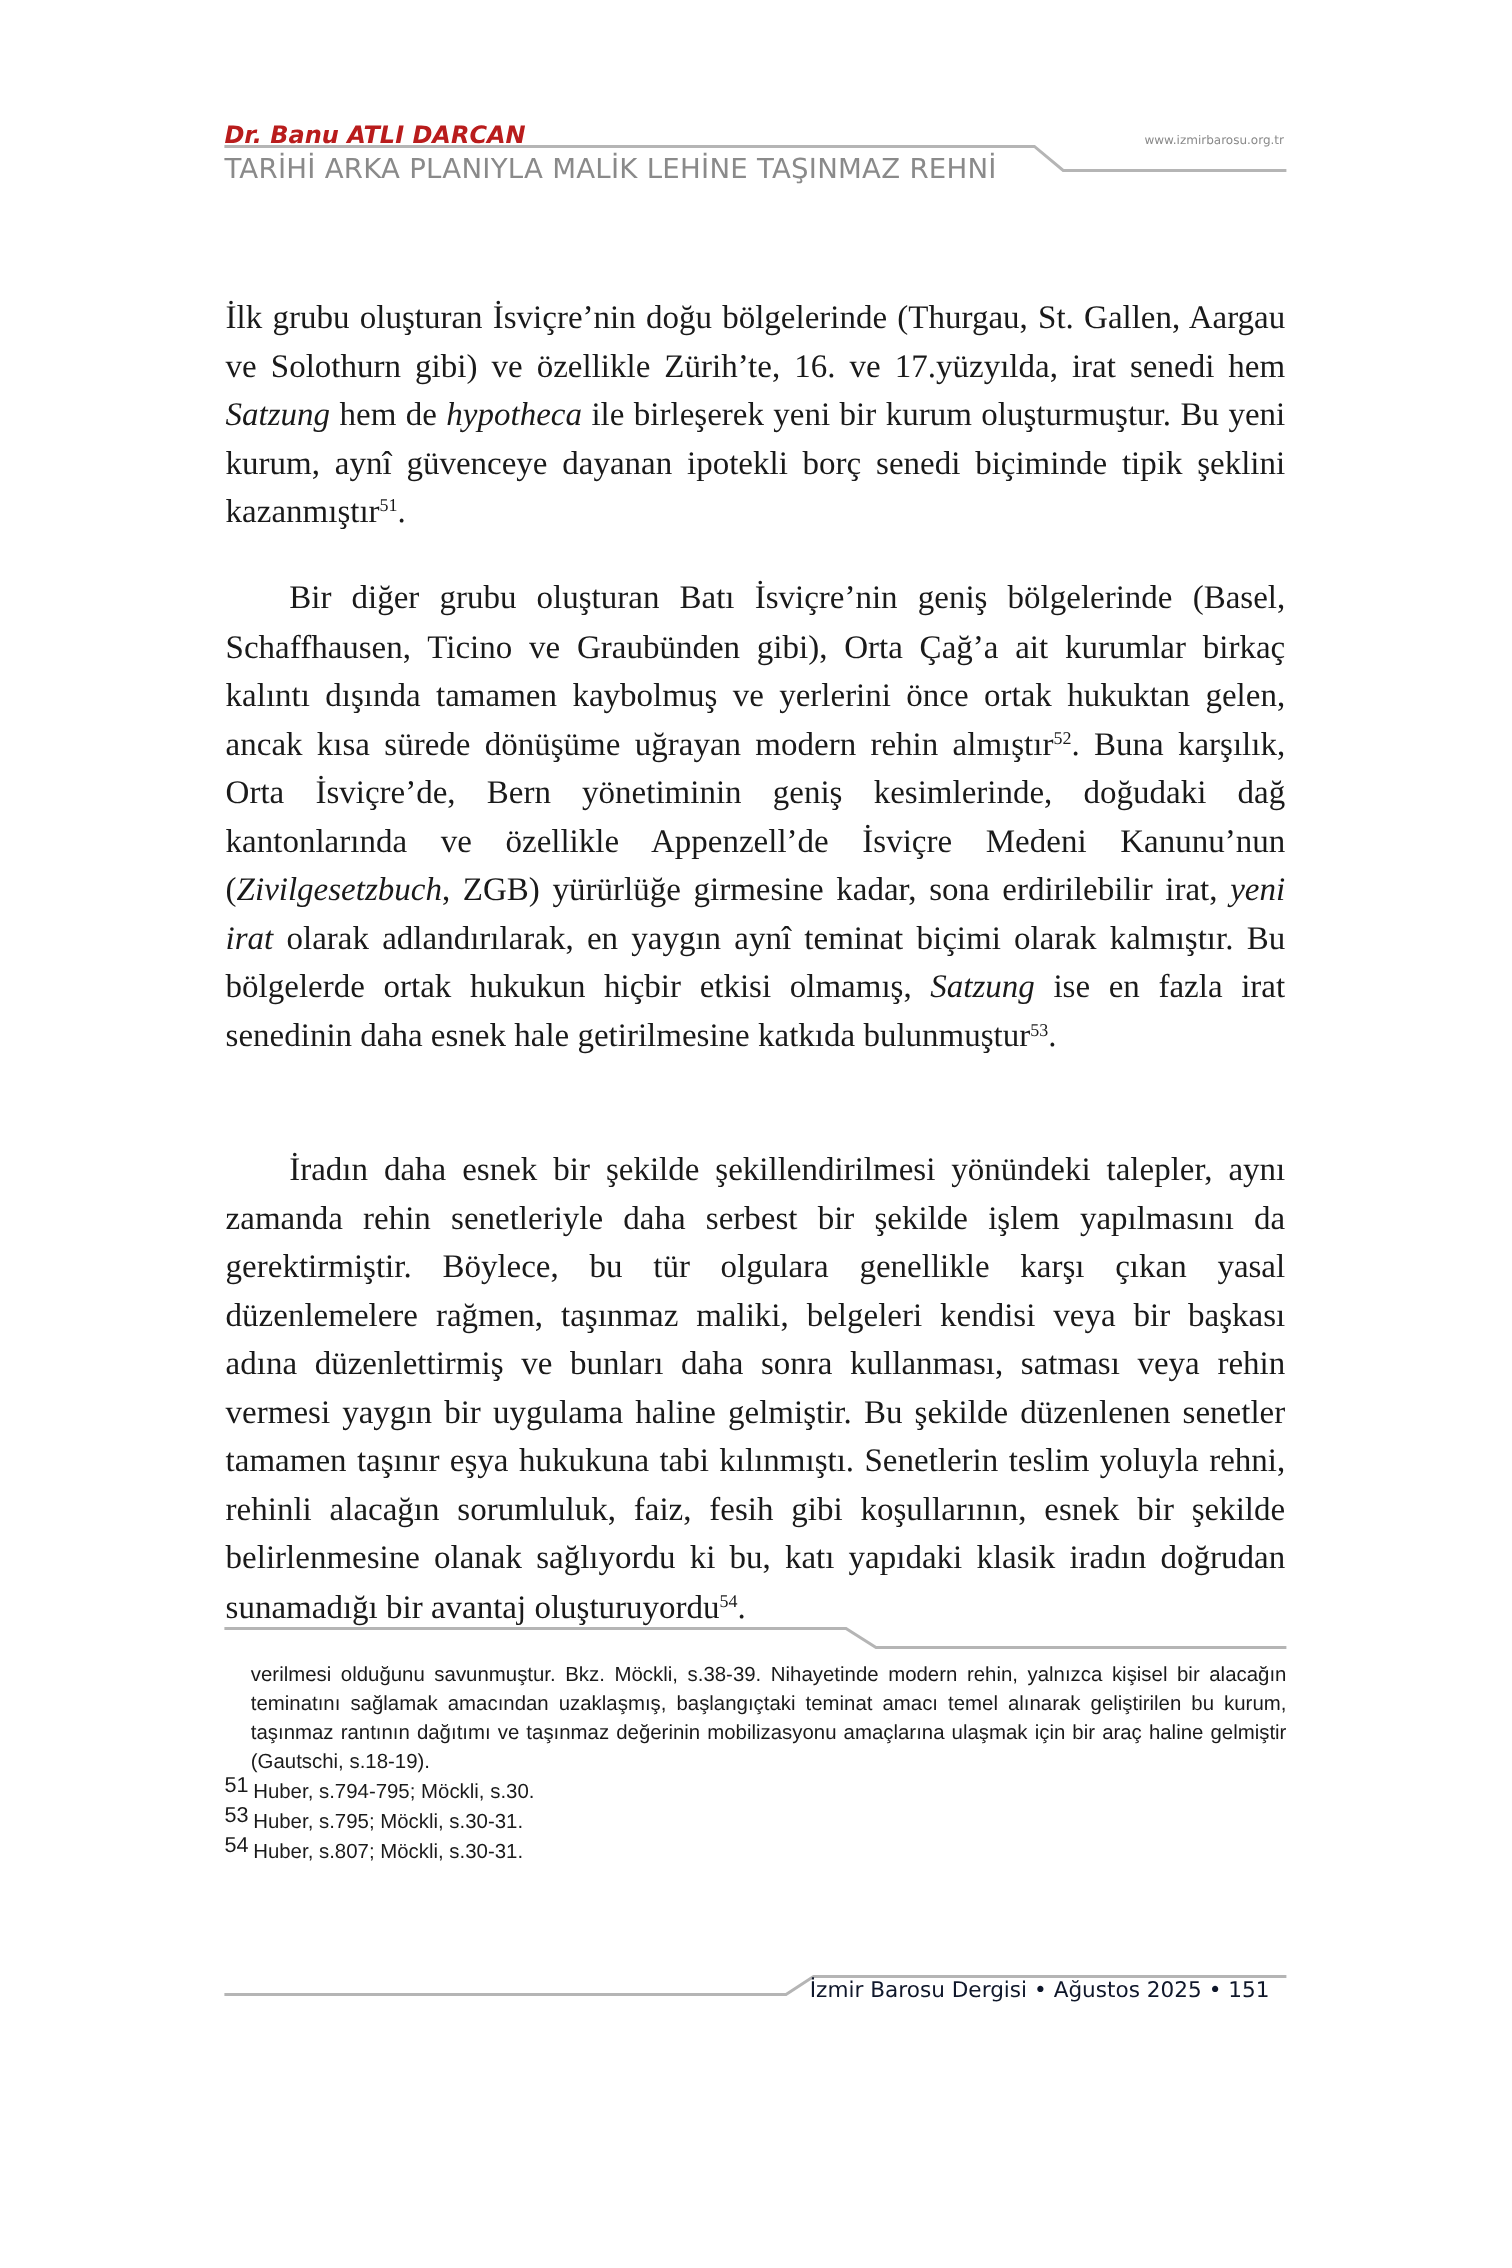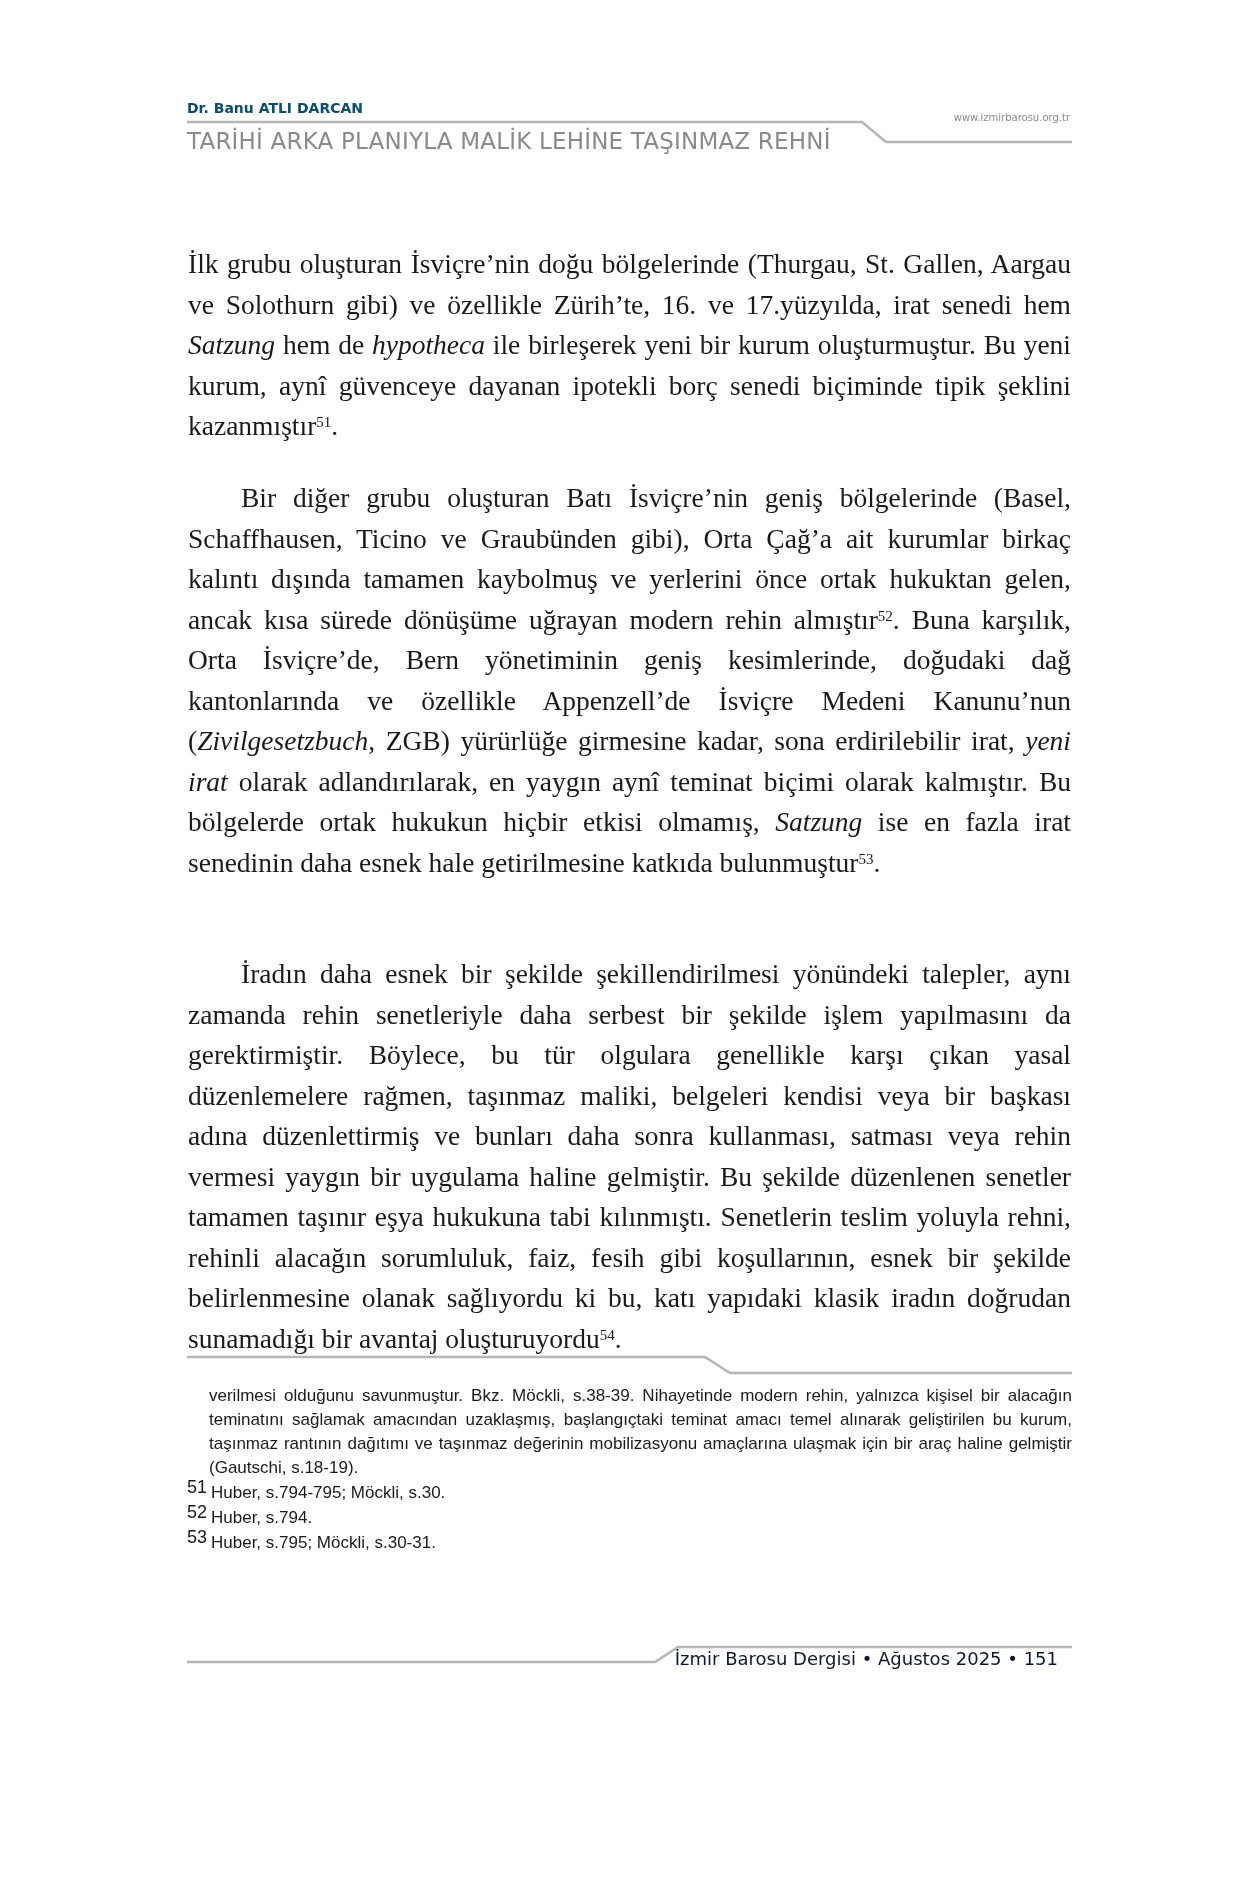--- a/index.html
+++ b/index.html
@@ -1,17 +1,17 @@
 <!DOCTYPE html>
 <html><head>
 <meta charset="utf-8">
 <style>
   html, body { margin:0; padding:0; background:#ffffff; }
   body { width:1260px; height:1890px; position:relative; overflow:hidden; }
-  .hdr-author { position:absolute; left:187px; top:100px; font-family:"DejaVu Sans", sans-serif; font-weight:bold; font-size:14px; color:#0c4a6e; }
+  .hdr-author { position:absolute; left:187px; top:100px; font-family:"DejaVu Sans", sans-serif; font-weight:bold; font-size:20px; color:#b91c1c;font-style:italic; }
   .hdr-title { position:absolute; left:187px; top:128px; font-family:"DejaVu Sans", sans-serif; font-size:23px; color:#8a8a8a; letter-spacing:0.2px; }
   .hdr-url { position:absolute; right:190px; top:112px; font-family:"DejaVu Sans", sans-serif; font-size:10px; color:#8a8a8a; }
   svg.rule { position:absolute; left:0; top:0; }
   .body-text { position:absolute; left:187px; width:885px; font-family:"Liberation Serif", serif; font-size:27.5px; line-height:40.5px; color:#1a1a1a; text-align:justify; }
   .body-text p { margin:1px; }
   .indent { text-indent:53px; }
   sup { font-size:15px; vertical-align:top; position:relative; top:-4px; }
   .fn { position:absolute; left:187px; width:885px; font-family:Liberation Sans, sans-serif; font-size:17px; line-height:24px; color:#1a1a1a; }
   .fn-cont { padding-left:22px; text-align:justify; }
   .fn-item { }
@@ -39,22 +39,22 @@
   <p class="indent"><span>Bir diğer grubu oluşturan Batı İsviçre’nin geniş bölgelerinde (Basel, Schaffhausen, Ticino ve Graubünden gibi), Orta Çağ’a ait kurumlar birkaç kalıntı dışında tamamen kaybolmuş ve yerlerini önce ortak hukuktan gelen, ancak kısa sürede dönüşüme uğrayan modern rehin almıştır</span><sup>52</sup><span>. Buna karşılık, Orta İsviçre’de, Bern yönetiminin geniş kesimlerinde, doğudaki dağ kantonlarında ve özellikle Appenzell’de İsviçre Medeni Kanunu’nun (</span><i>Zivilgesetzbuch</i><span>, ZGB) yürürlüğe girmesine kadar, sona erdirilebilir irat, </span><i>yeni irat</i><span> olarak adlandırılarak, en yaygın aynî teminat biçimi olarak kalmıştır. Bu bölgelerde ortak hukukun hiçbir etkisi olmamış, </span><i>Satzung</i><span> ise en fazla irat senedinin daha esnek hale getirilmesine katkıda bulunmuştur</span><sup>53</sup><span>.</span></p>
 </div>
 
 <div class="body-text" style="top:953px;">
   <p class="indent"><span>İradın daha esnek bir şekilde şekillendirilmesi yönündeki talepler, aynı zamanda rehin senetleriyle daha serbest bir şekilde işlem yapılmasını da gerektirmiştir. Böylece, bu tür olgulara genellikle karşı çıkan yasal düzenlemelere rağmen, taşınmaz maliki, belgeleri kendisi veya bir başkası adına düzenlettirmiş ve bunları daha sonra kullanması, satması veya rehin vermesi yaygın bir uygulama haline gelmiştir. Bu şekilde düzenlenen senetler tamamen taşınır eşya hukukuna tabi kılınmıştı. Senetlerin teslim yoluyla rehni, rehinli alacağın sorumluluk, faiz, fesih gibi koşullarının, esnek bir şekilde belirlenmesine olanak sağlıyordu ki bu, katı yapıdaki klasik iradın doğrudan sunamadığı bir avantaj oluşturuyordu</span><sup>54</sup><span>.</span></p>
 </div>
 
 <div class="fn" style="top:1384px;">
   <div class="fn-cont">verilmesi olduğunu savunmuştur. Bkz. Möckli, s.38-39.  Nihayetinde modern rehin, yalnızca kişisel bir alacağın teminatını sağlamak amacından uzaklaşmış, başlangıçtaki teminat amacı temel alınarak geliştirilen bu kurum, taşınmaz rantının dağıtımı ve taşınmaz değerinin mobilizasyonu amaçlarına ulaşmak için bir araç haline gelmiştir (Gautschi, s.18-19).</div>
   <div class="fn-item"><span class="fn-num">51</span><span>Huber, s.794-795; Möckli, s.30.</span></div>
-  <div class="fn-item"><span class="fn-num">52</span><span>Huber, s.794.</span></div>
   <div class="fn-item"><span class="fn-num">53</span><span>Huber, s.795; Möckli, s.30-31.</span></div>
+  <div class="fn-item"><span class="fn-num">54</span><span>Huber, s.807; Möckli, s.30-31.</span></div>
 </div>
 
 <div class="ftr">
   <span>İzmir Barosu Dergisi</span>
   <span>•</span>
   <span>Ağustos 2025</span>
   <span>•</span>
   <span>151</span>
 </div>
 

